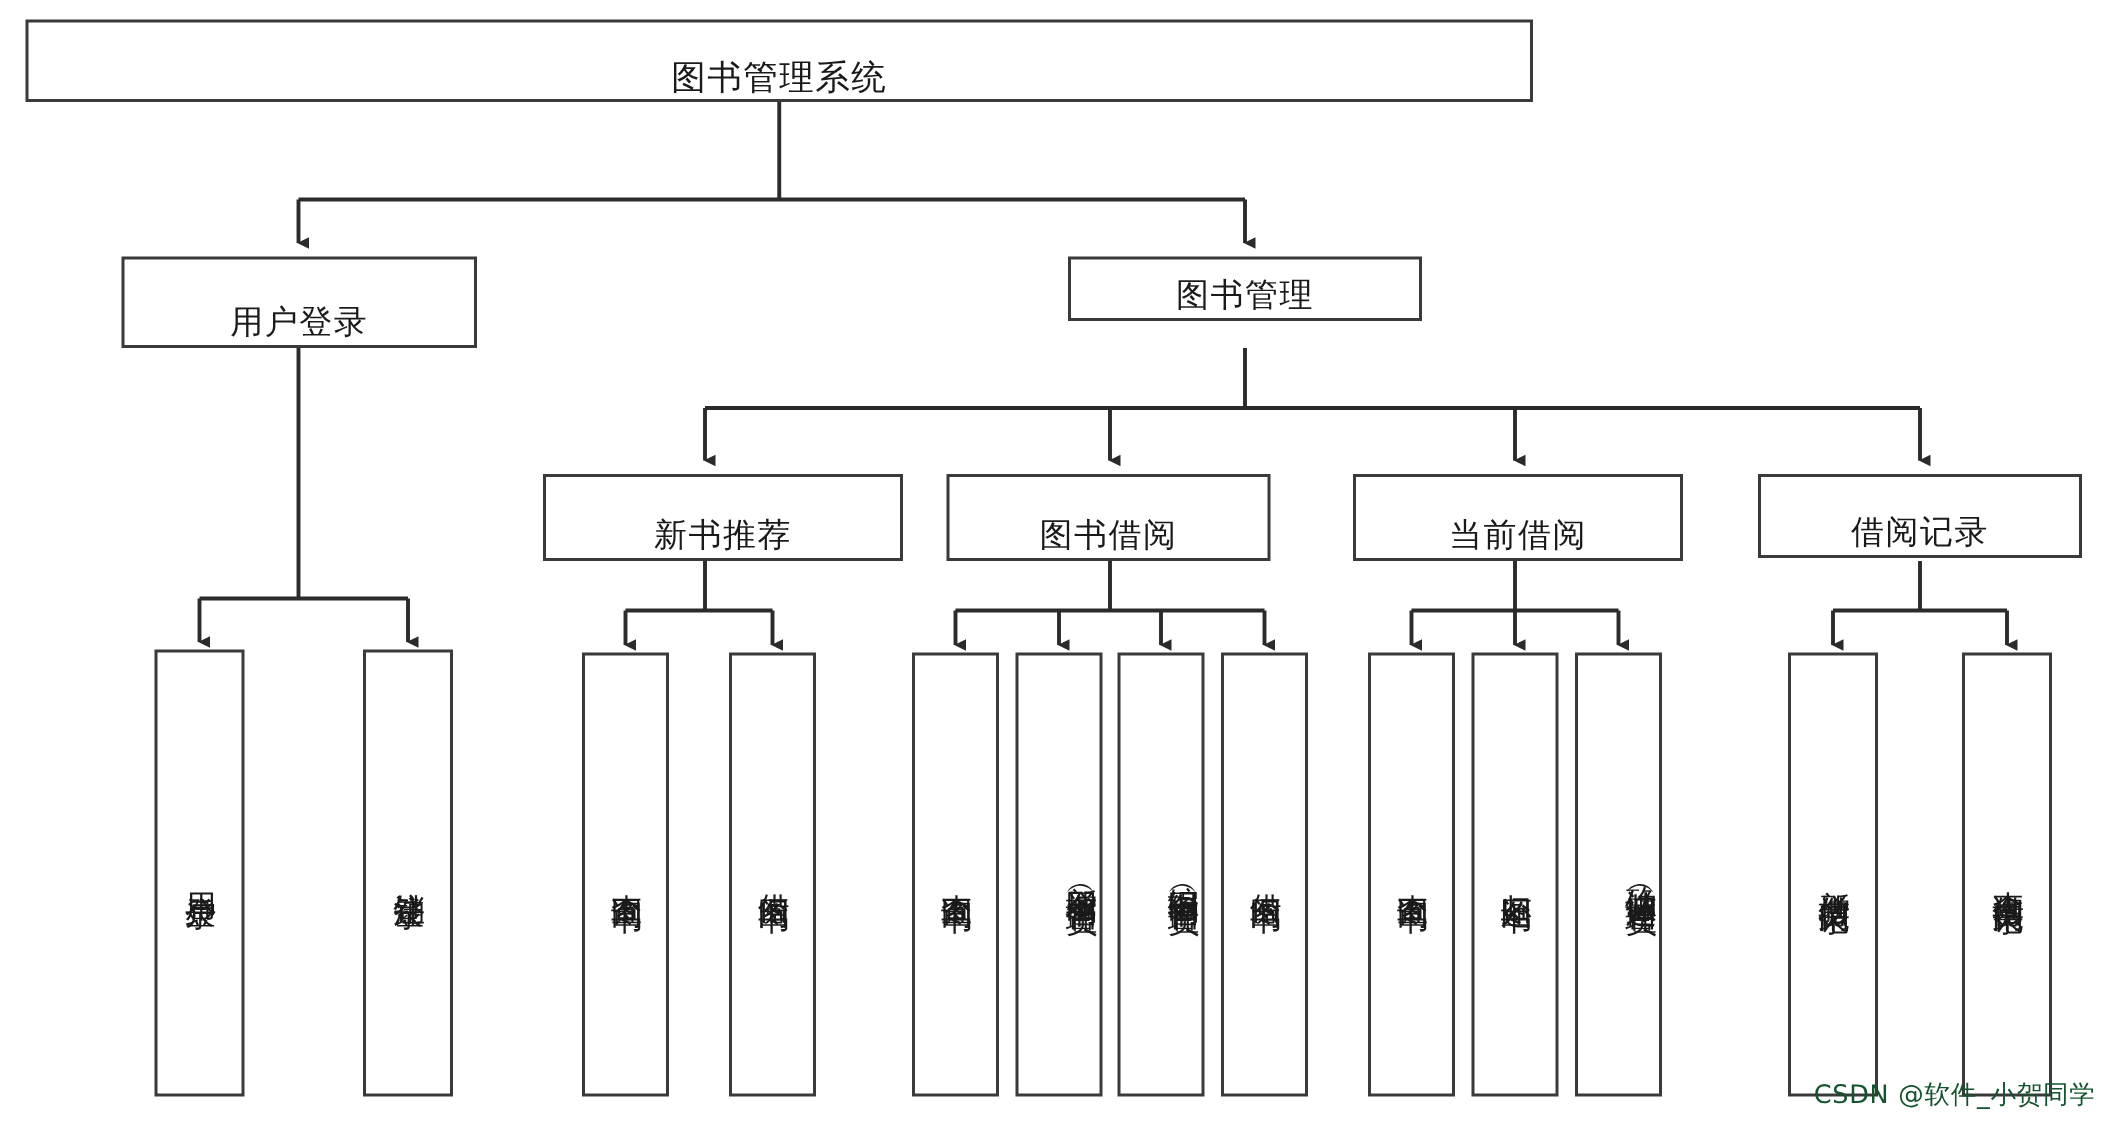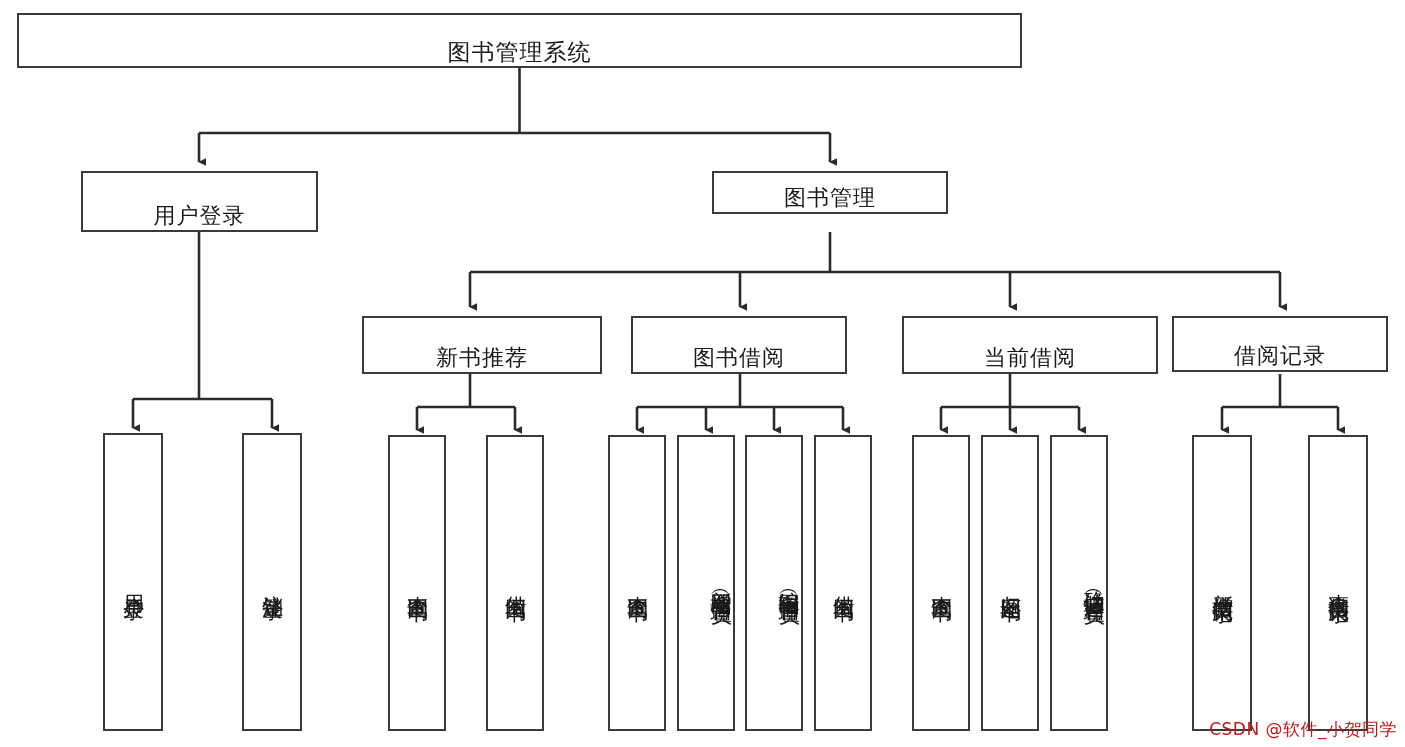--- a/index.html
+++ b/index.html
@@ -63,21 +63,21 @@
     align-items: flex-start;
   }
   .node.leaf.center-text {
     align-items: center;
   }
   .watermark {
     position: absolute;
     right: 8px;
     bottom: 6px;
     font-size: 17px;
-    color: #b91c1c;
+    color: #14532d;
     white-space: nowrap;
     letter-spacing: 0.5px;
   }
 </style>
 </head>
 <body>
 
 <div id="diagram-root">
 
   <svg class="edges" viewBox="0 0 1405 747">
@@ -144,21 +144,21 @@
   </div>
 
   <div class="node horiz lvl3" style="left:362px; top:316px; width:240px; height:58px;">
     <span class="node-label">新书推荐</span>
   </div>
 
   <div class="node horiz lvl3" style="left:631px; top:316px; width:216px; height:58px;">
     <span class="node-label">图书借阅</span>
   </div>
 
-  <div class="node horiz lvl3" style="left:902px; top:316px; width:256px; height:58px;">
+  <div class="node horiz lvl3" style="left:902px; top:316px; width:220px; height:58px;">
     <span class="node-label">当前借阅</span>
   </div>
 
   <div class="node horiz lvl3" style="left:1172px; top:316px; width:216px; height:56px;">
     <span class="node-label">借阅记录</span>
   </div>
 
   <div class="node vert leaf center-text" style="left:103px; top:433px; width:60px; height:298px;">
     <span class="node-label">用户登录</span>
   </div>

